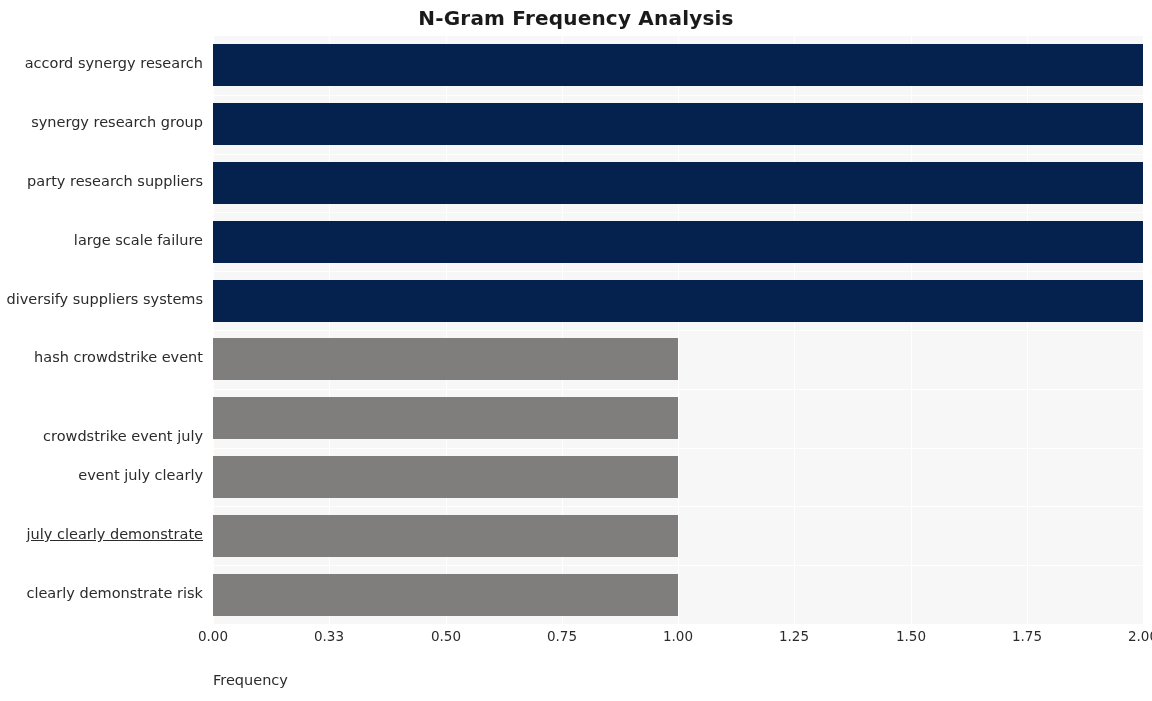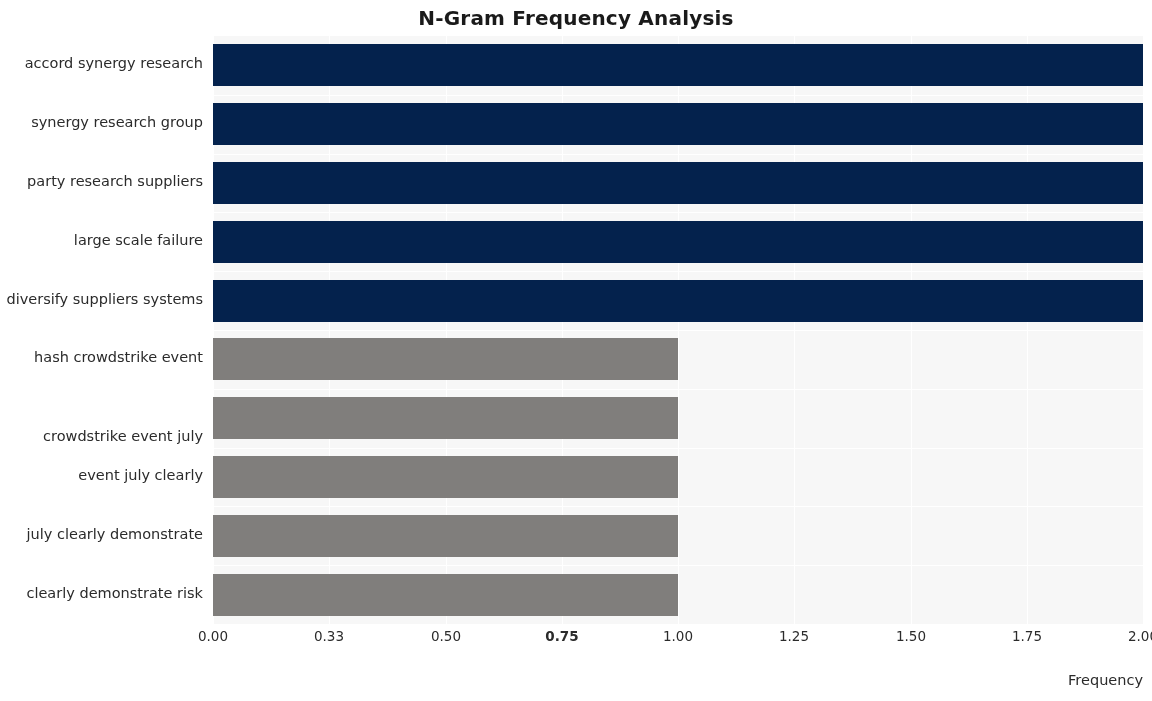--- a/index.html
+++ b/index.html
@@ -90,21 +90,21 @@
     transform: translateX(-50%);
     font-size: 13.5px;
     color: #2b2b2b;
     white-space: nowrap;
   }
   #xlabel {
     position: absolute;
     left: 213px;
     top: 672px;
     width: 930px;
-    text-align: right;
+    text-align: left;
     font-size: 14.5px;
     color: #2b2b2b;
   }
 </style>
 </head>
 <body>
 
 <div id="figure">
 
   <div id="chart-title">N-Gram Frequency Analysis</div>
@@ -141,29 +141,29 @@
 
   <div id="ytick-col">
       <div class="ytick" style="top: 19px; text-align: right;">accord synergy research</div>
       <div class="ytick" style="top: 78px;">synergy research group</div>
       <div class="ytick" style="top: 137px;">party research suppliers</div>
       <div class="ytick" style="top: 196px;">large scale failure</div>
       <div class="ytick" style="top: 255px;">diversify suppliers systems</div>
       <div class="ytick" style="top: 313px;">hash crowdstrike event</div>
       <div class="ytick" style="top: 372px; margin-top: 20px;">crowdstrike event july</div>
       <div class="ytick" style="top: 431px;">event july clearly</div>
-      <div class="ytick" style="top: 490px;">july clearly demonstrate</div>
+      <div class="ytick" style="top: 490px; text-decoration: underline;">july clearly demonstrate</div>
       <div class="ytick" style="top: 549px;">clearly demonstrate risk</div>
     </div>
 
   <div id="xtick-row">
       <div class="xtick" style="left: 0px;">0.00</div>
       <div class="xtick" style="left: 116px;">0.33</div>
       <div class="xtick" style="left: 233px;">0.50</div>
-      <div class="xtick" style="left: 349px; font-weight: bold;">0.75</div>
+      <div class="xtick" style="left: 349px;">0.75</div>
       <div class="xtick" style="left: 465px;">1.00</div>
       <div class="xtick" style="left: 581px;">1.25</div>
       <div class="xtick" style="left: 698px;">1.50</div>
       <div class="xtick" style="left: 814px;">1.75</div>
       <div class="xtick" style="left: 930px;">2.00</div>
     </div>
 
   <div id="xlabel">Frequency</div>
 
 </div>

